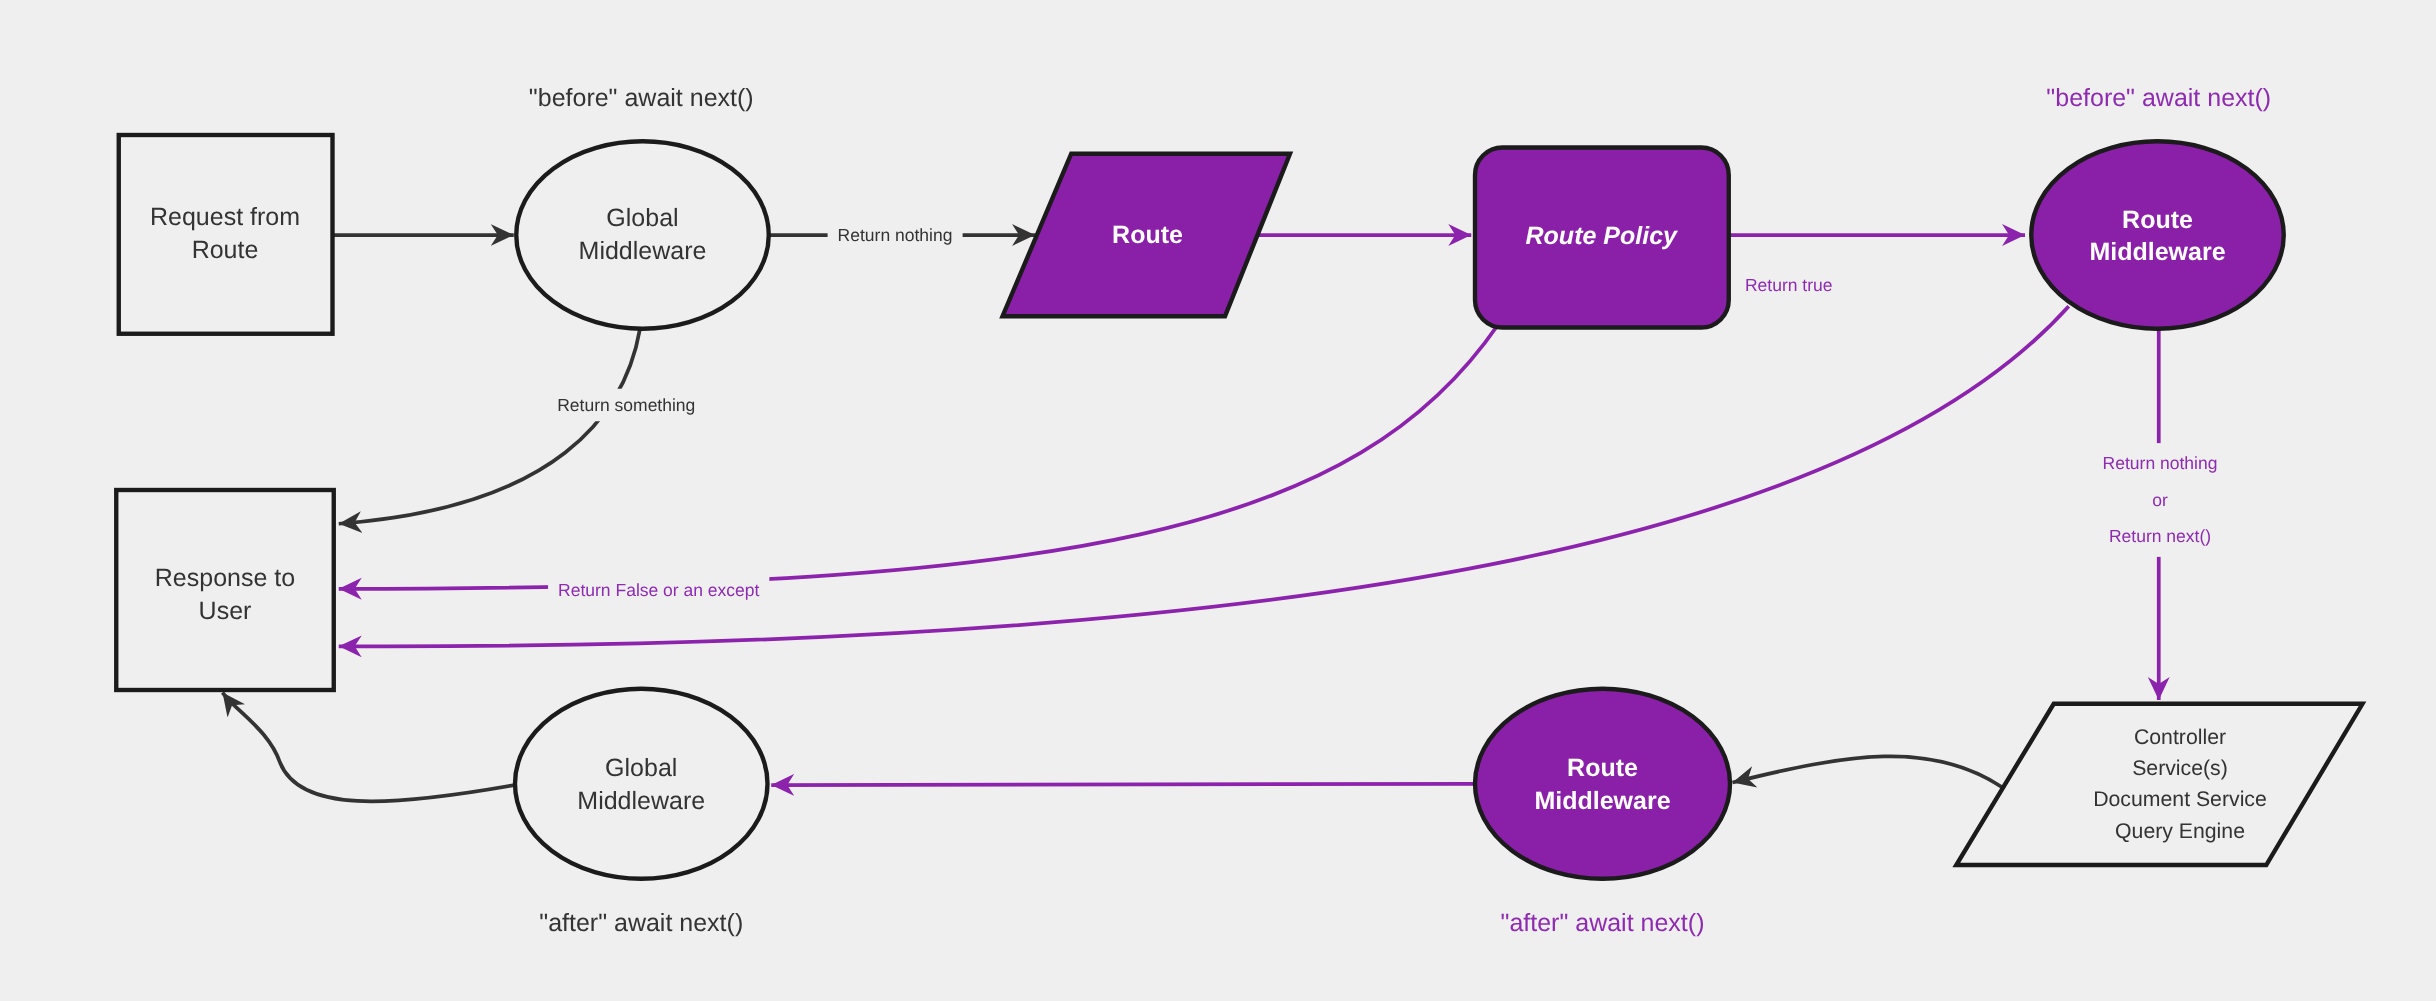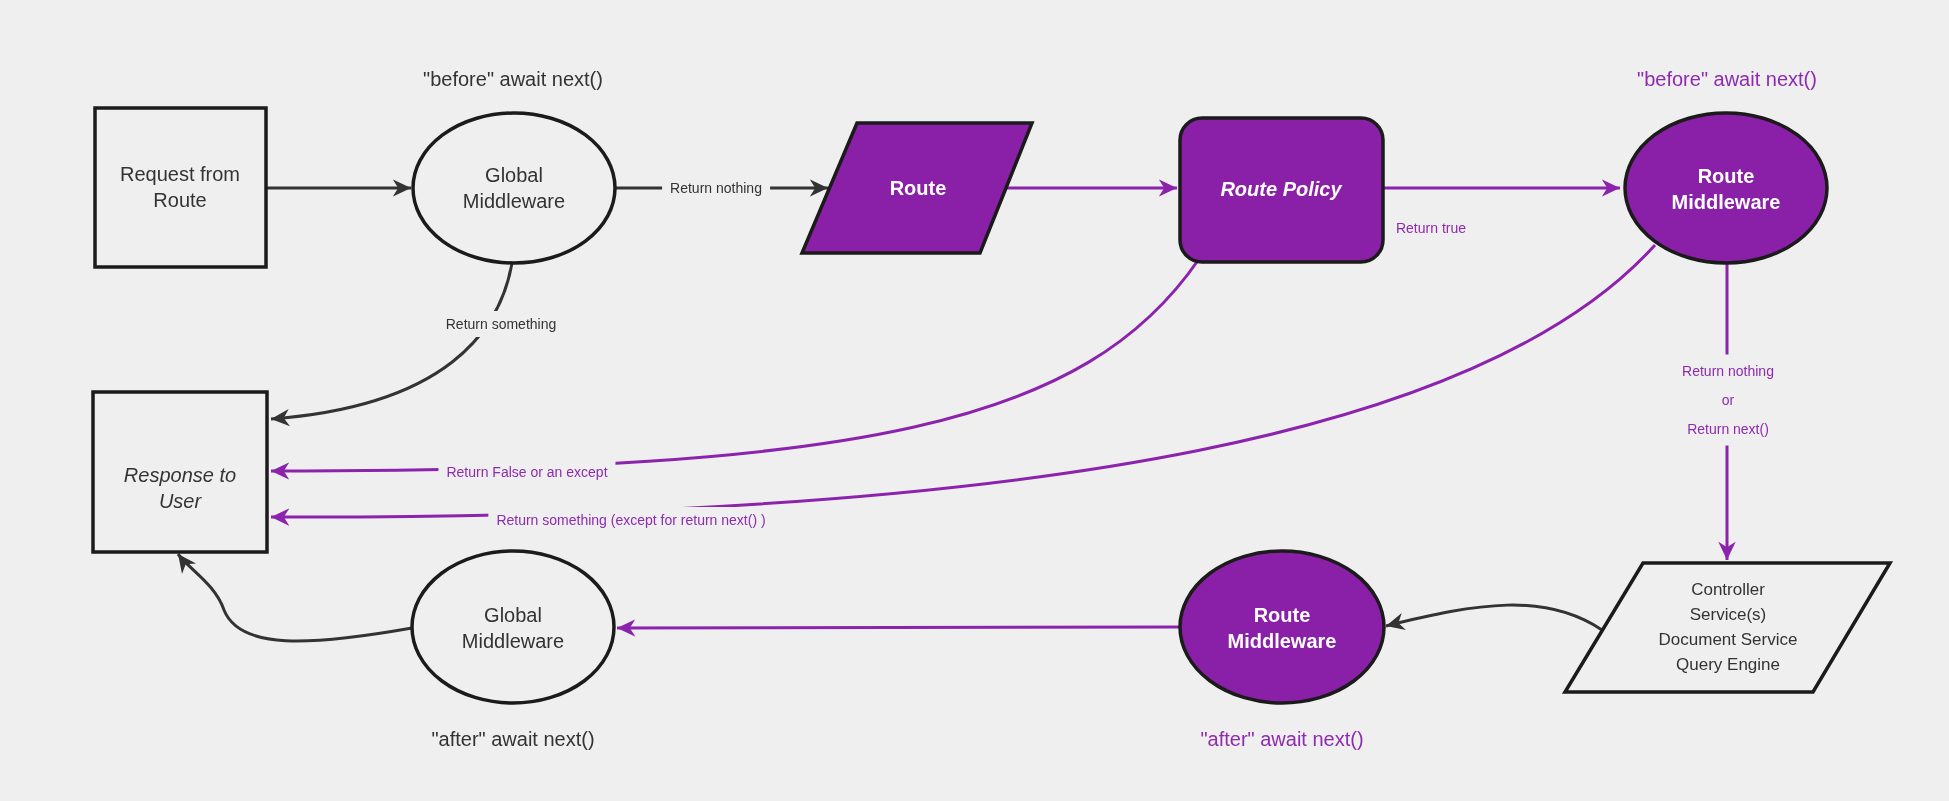--- a/index.html
+++ b/index.html
@@ -26,21 +26,21 @@
   .shape.light-f{fill:var(--bg);}
   .shape.purple-f{fill:var(--purple-fill);}
   #arrowInk path{fill:var(--ink-line);stroke:none;}
   #arrowPurple path{fill:var(--purple-line);stroke:none;}
   .lbl{
     position:absolute;transform:translate(-50%,-50%);
     text-align:center;white-space:pre-line;pointer-events:none;
   }
   .node-label{font-size:20px;line-height:26px;color:var(--ink-text);}
   .node-label.on-purple{font-weight:bold;color:var(--node-text-on-purple);}
-  .services-label{font-size:17px;line-height:25px;color:var(--ink-text);}
+  .services-label{font-size:17px;line-height:25px;color:var(--ink-text);margin-left:16px;}
   .edge-label{font-size:14px;line-height:24px;background:var(--bg);padding:1px 8px;}
   .edge-label.multi{line-height:29px;padding:2px 10px;}
   .caption{font-size:20px;line-height:24px;}
   .ink-t{color:var(--ink-text);}
   .purple-t{color:var(--purple-text);}
 </style>
 </head>
 <body>
 
 <div class="canvas">
@@ -83,36 +83,35 @@
   </svg>
 
   <div class="lbl node-label" style="left:180px;top:187px;">Request from
 Route</div>
   <div class="lbl node-label" style="left:514px;top:188px;">Global
 Middleware</div>
   <div class="lbl node-label on-purple" style="left:918px;top:188px;">Route</div>
   <div class="lbl node-label on-purple" style="left:1281px;top:189px;font-style:italic;">Route Policy</div>
   <div class="lbl node-label on-purple" style="left:1726px;top:189px;">Route
 Middleware</div>
-  <div class="lbl node-label" style="left:180px;top:488px;font-style:italic;">Response to
+  <div class="lbl node-label" style="left:180px;top:476px;">Response to
 User</div>
   <div class="lbl services-label" style="left:1728px;top:627px;">Controller
 Service(s)
 Document Service
 Query Engine</div>
   <div class="lbl node-label on-purple" style="left:1282px;top:628px;">Route
 Middleware</div>
   <div class="lbl node-label" style="left:513px;top:628px;">Global
 Middleware</div>
 
   <div class="lbl edge-label ink-t" style="left:716px;top:188px;">Return nothing</div>
   <div class="lbl edge-label purple-t" style="left:1431px;top:188px;margin-top:40px;">Return true</div>
   <div class="lbl edge-label ink-t" style="left:501px;top:324px;text-align:center;">Return something</div>
   <div class="lbl edge-label purple-t" style="left:527px;top:472px;">Return False or an except</div>
-  <div class="lbl edge-label purple-t" style="left:631px;top:520px;">Return something (except for return next() )</div>
   <div class="lbl edge-label multi purple-t" style="left:1728px;top:400px;">Return nothing
 or
 Return next()</div>
 
   <div class="lbl caption ink-t" style="left:513px;top:79px;">"before" await next()</div>
   <div class="lbl caption purple-t" style="left:1727px;top:79px;">"before" await next()</div>
   <div class="lbl caption ink-t" style="left:513px;top:739px;">"after" await next()</div>
   <div class="lbl caption purple-t" style="left:1282px;top:739px;">"after" await next()</div>
 
 </div>

